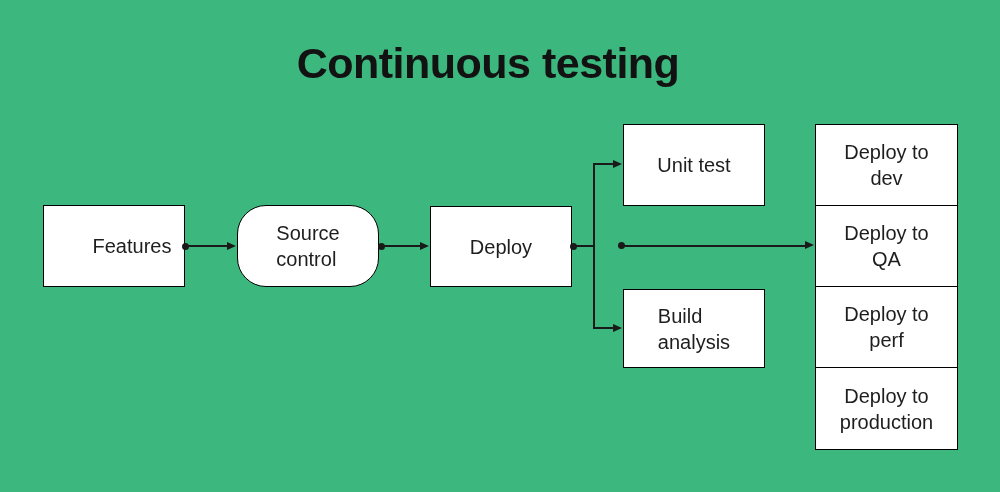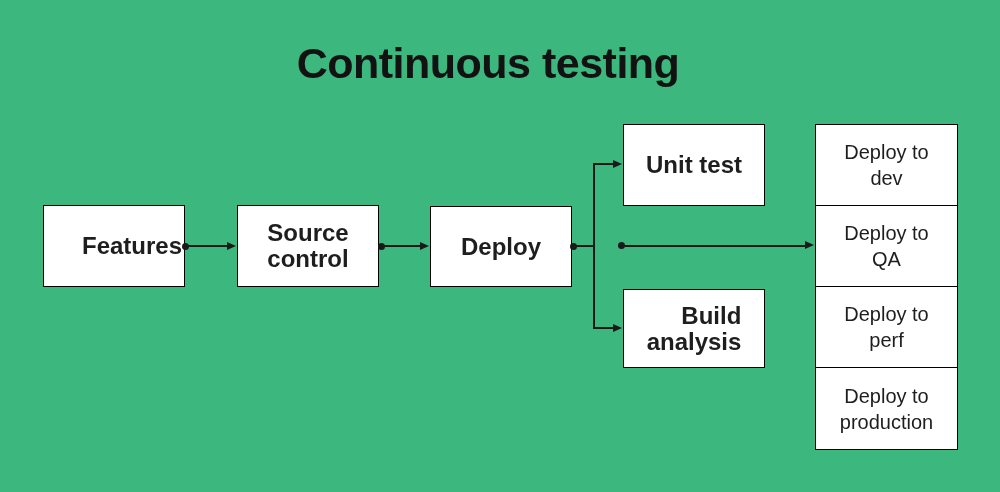--- a/index.html
+++ b/index.html
@@ -30,26 +30,25 @@
     line-height:1;
   }
   .node{
     position:absolute;
     box-sizing:border-box;
     background:var(--box-fill);
     border:1.5px solid var(--box-border);
     display:flex;
     align-items:center;
     justify-content:center;
-    text-align:right;
-    font-size:24px;
+    text-align:left;
+    font-size:20px;
     line-height:26px;
     color:var(--label-text);
     white-space:pre-line;
-    font-weight:bold;
   }
   .deploy-stack{
     position:absolute;
     box-sizing:border-box;
     left:815px;top:124px;width:143px;
     background:var(--box-fill);
     border:1.5px solid var(--box-border);
   }
   .deploy-cell{
     box-sizing:border-box;
@@ -74,21 +73,21 @@
 </style>
 </head>
 <body>
 
 <div class="canvas">
 
   <div class="title">Continuous testing</div>
 
   <div class="node" style="left:43px;top:205px;width:142px;height:82px;padding-left:36px;">Features</div>
 
-  <div class="node" style="left:237px;top:205px;width:142px;height:82px;">Source
+  <div class="node" style="left:237px;top:205px;width:142px;height:82px;border-radius:29px;">Source
 control</div>
 
   <div class="node" style="left:430px;top:206px;width:142px;height:81px;">Deploy</div>
 
   <div class="node" style="left:623px;top:124px;width:142px;height:82px;">Unit test</div>
 
   <div class="node" style="left:623px;top:289px;width:142px;height:79px;">Build
 analysis</div>
 
   <div class="deploy-stack">

